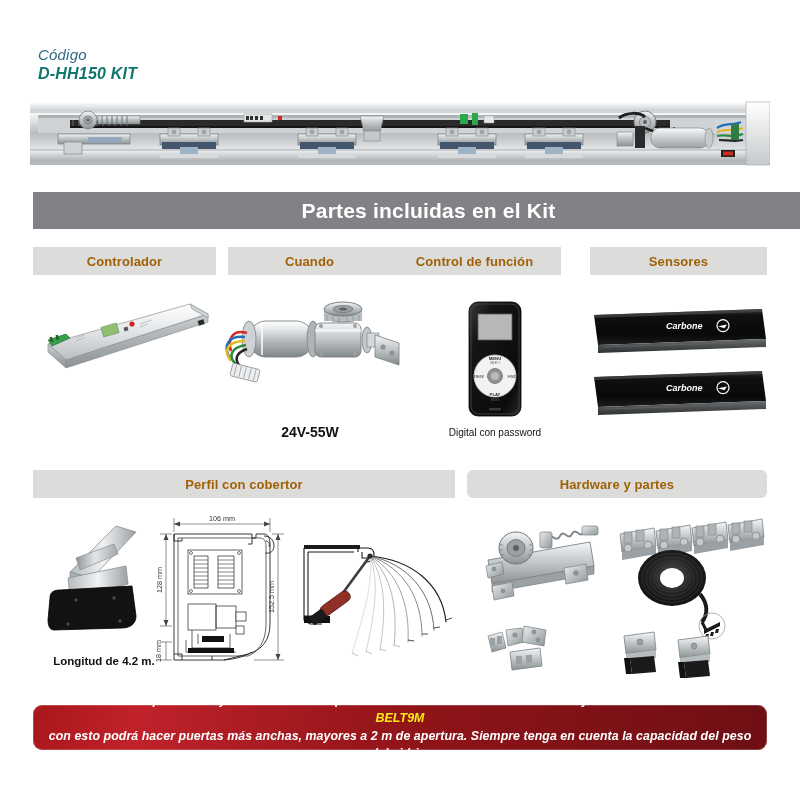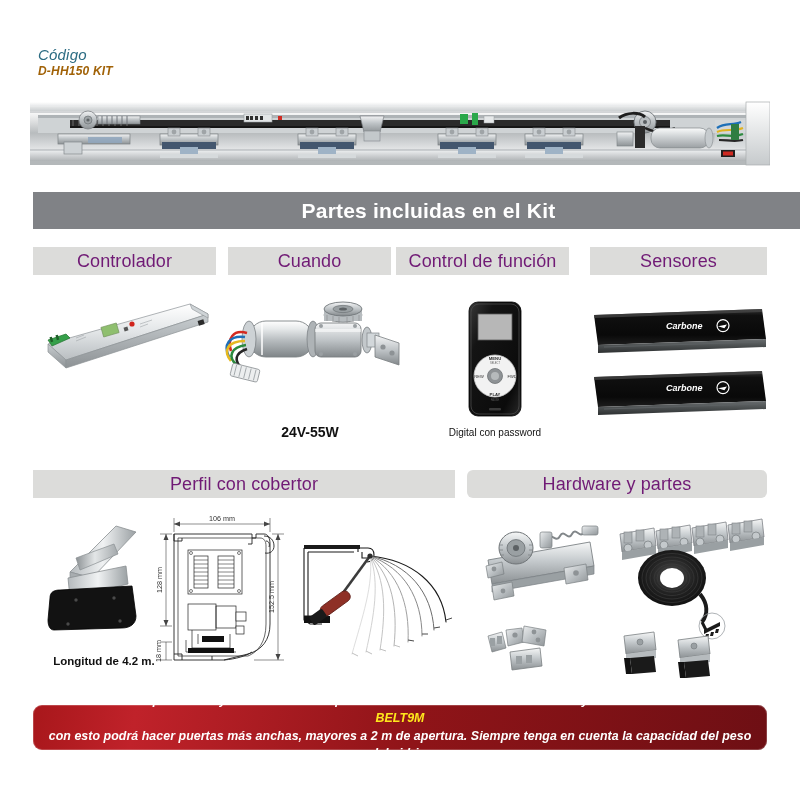--- a/index.html
+++ b/index.html
@@ -9,45 +9,45 @@
     font-family:"Liberation Sans", sans-serif;
     color:#1a1a1a;
     overflow:hidden;
     position:relative;
   }
   .page{position:absolute;inset:0;}
 
   
   .code-block{position:absolute;left:38px;top:46px;font-style:italic;}
   .code-label{font-size:15px;color:#2a6b82;letter-spacing:.2px;line-height:1.15;}
-  .code-value{font-size:12px;font-weight:bold;color:#a16207;letter-spacing:.2px;line-height:1.25;margin-top:1px;}
+  .code-value{font-size:16px;font-weight:bold;color:#0f766e;letter-spacing:.2px;line-height:1.25;margin-top:1px;}
 
   
   .hero{position:absolute;left:30px;top:98px;width:740px;height:72px;}
   .hero svg{display:block;width:100%;height:100%;}
 
   
   .banner{
     position:absolute;left:33px;top:192px;width:791px;height:37px;
     background:#808286;
     display:flex;align-items:center;justify-content:center;
   }
   .banner span{
     color:#ffffff;font-size:21px;font-weight:bold;letter-spacing:.2px;
   }
 
   
   .subbar{
     position:absolute;height:28px;background:#dcdcda;
     display:flex;align-items:center;justify-content:center;
   }
-  .subbar span{font-size:18px;font-weight:normal;color:#701a75;letter-spacing:.1px;white-space:nowrap;}
+  .subbar span{font-size:13px;font-weight:bold;color:#a16207;letter-spacing:.1px;white-space:nowrap;}
   .sb1{left:33px;  top:247px; width:183px;}
   .sb2{left:228px; top:247px; width:163px;}
-  .sb3{left:396px; top:247px; width:173px;}
+  .sb3{left:388px; top:247px; width:173px;}
   .sb4{left:590px; top:247px; width:177px;}
 
   .sb5{left:33px;  top:470px; width:422px;text-align:right;}
   .sb6{left:467px; top:470px; width:300px;border-radius:6px;}
 
   
   .cell{position:absolute;}
   .caption{
     position:absolute;text-align:center;font-size:11.5px;color:#111;
     font-weight:bold;white-space:nowrap;

